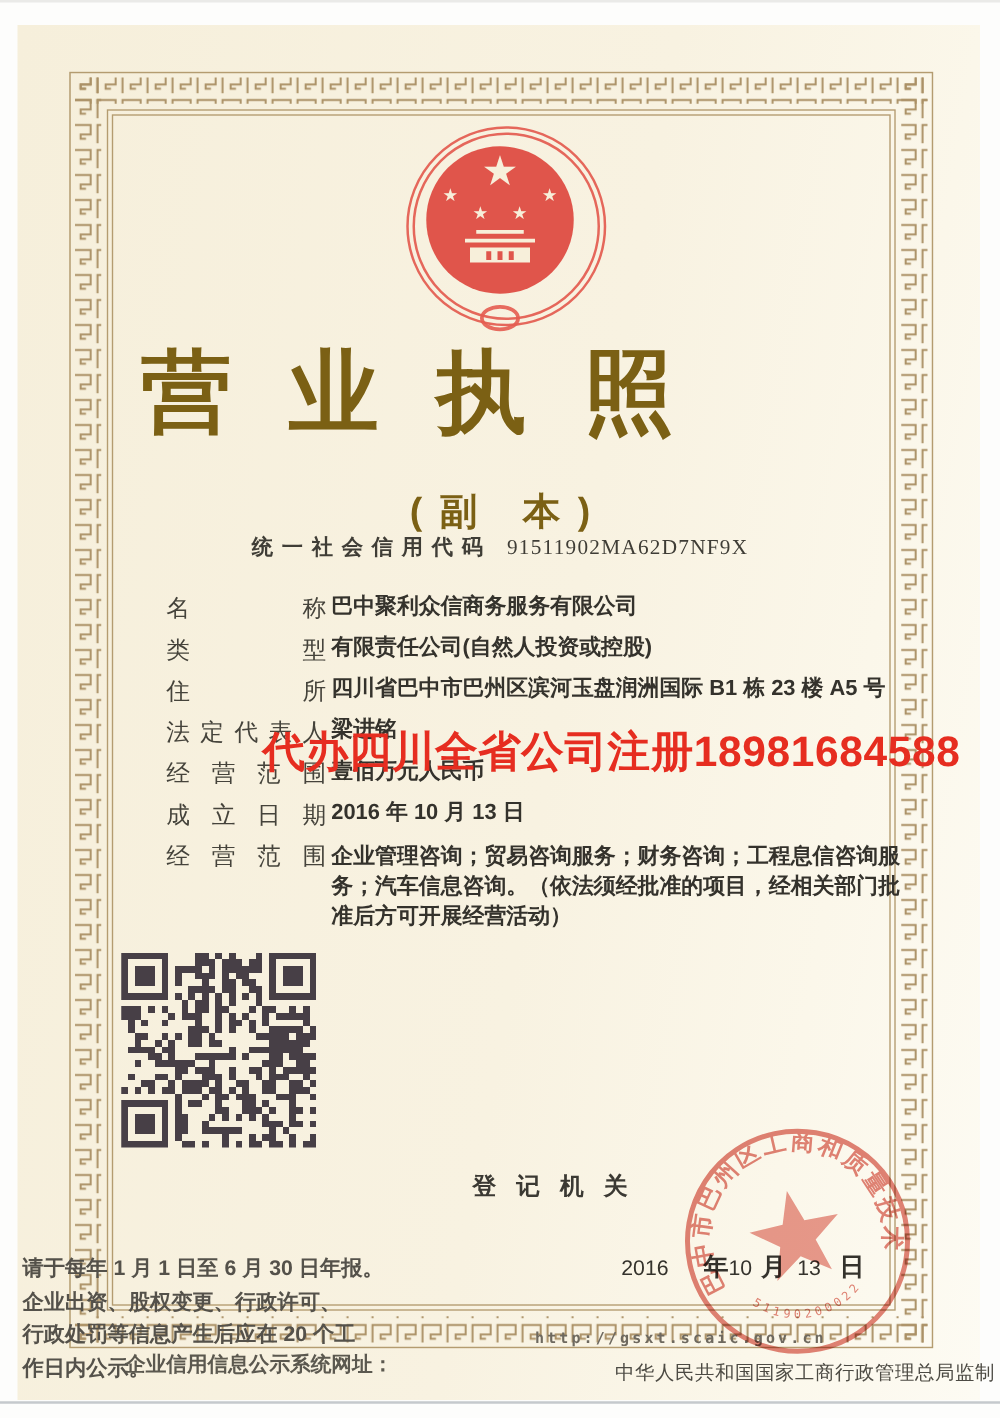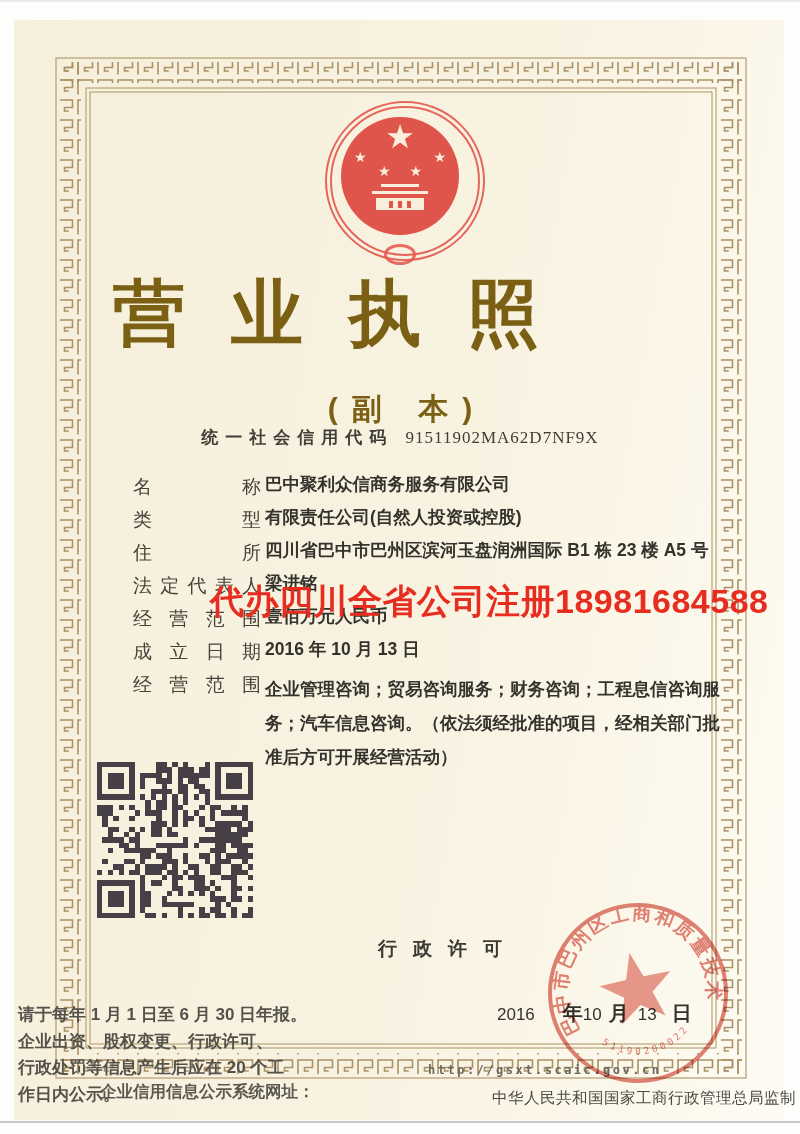--- a/index.html
+++ b/index.html
@@ -43,21 +43,21 @@
   .credit .lbl{letter-spacing:7px;font-weight:600;}
   .credit .val{font-family:"Liberation Serif",serif;letter-spacing:1px;margin-left:8px;}
 
   
   .fields{position:absolute;left:133px;top:474px;width:600px;z-index:4;}
   .frow{display:flex;align-items:flex-start;min-height:33px;}
   .flabel{width:128px;flex:0 0 128px;font-size:19px;color:#45433b;font-weight:500;
           text-align:justify;text-align-last:justify;letter-spacing:0;}
   .fvalue{margin-left:4px;font-family:"Liberation Sans","DejaVu Sans",sans-serif;
           font-weight:600;font-size:17.5px;color:#34322c;line-height:1.25;}
-  .frow.scope .fvalue{width:458px;line-height:34px;font-weight:600;}
+  .frow.scope .fvalue{width:458px;line-height:24px;font-weight:600;}
 
   
   .watermark{position:absolute;left:210px;top:579px;z-index:30;white-space:nowrap;
              font-family:"Liberation Sans","DejaVu Sans",sans-serif;font-weight:700;
              font-size:34px;letter-spacing:.5px;}
 
   
   .qr{position:absolute;left:97px;top:762px;width:156px;height:156px;z-index:4;}
 
   
@@ -580,21 +580,21 @@
       <rect x="17" y="28" width="1" height="1" fill="#473f46"></rect>
       <rect x="19" y="28" width="1" height="1" fill="#473f46"></rect>
       <rect x="20" y="28" width="1" height="1" fill="#473f46"></rect>
       <rect x="22" y="28" width="1" height="1" fill="#473f46"></rect>
       <rect x="23" y="28" width="1" height="1" fill="#473f46"></rect>
       <rect x="25" y="28" width="1" height="1" fill="#473f46"></rect>
       <rect x="27" y="28" width="1" height="1" fill="#473f46"></rect>
       <rect x="28" y="28" width="1" height="1" fill="#473f46"></rect>
     </svg>
 
-  <div class="reg-label">行政许可</div>
+  <div class="reg-label">登记机关</div>
   <div class="issue-date">
     <span class="num">2016</span>
     <span class="unit g1">年</span>
     <span class="num g2">10</span>
     <span class="unit g3">月</span>
     <span class="num g4">13</span>
     <span class="unit g5">日</span>
   </div>
 
   <svg class="seal" viewBox="0 0 200 200">

